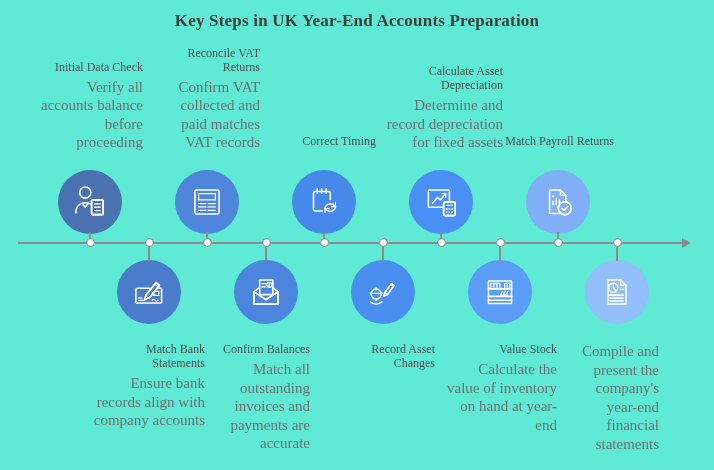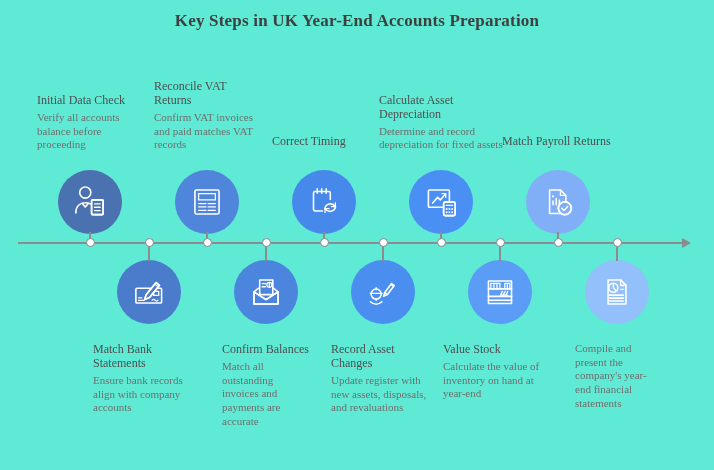--- a/index.html
+++ b/index.html
@@ -33,25 +33,25 @@
   .bubble svg .dot{fill:#fff;stroke:none;}
   .bubble svg .thin{stroke-width:1.2;}
 
   .stem{position:absolute;left:-1px;width:2px;background:#8c8c8c;}
   .step.top .stem{top:232px;height:8px;}
   .step.bottom .stem{top:246px;height:15px;}
   .node{
     position:absolute;left:-4.5px;top:238px;width:9px;height:9px;border-radius:50%;
     background:#fff;border:1.5px solid #858585;box-sizing:border-box;
   }
-  .textblock{position:absolute;text-align:left;transform:translateX(-50%);}
+  .textblock{position:absolute;text-align:right;transform:translateX(-50%);}
   .step.top .textblock{bottom:318px;}
   .step.bottom .textblock{top:342px;}
   .step-title{font-size:12px;line-height:1.17;color:#4f4f4f;font-weight:500;margin-bottom:4px;}
-  .step-desc{font-size:11px;line-height:1.24;color:#6f6f6f;}
+  .step-desc{font-size:15px;line-height:1.24;color:#6f6f6f;}
   .w0{width:106px}.w1{width:112px}.w2{width:106px}.w3{width:88px}.w4{width:104px}
   .w5{width:104px}.w6{width:124px}.w7{width:114px}.w8{width:112px}.w9{width:84px}
 </style>
 </head>
 <body>
 
 <div class="canvas">
 
   <div class="main-title">Key Steps in UK Year-End Accounts Preparation</div>
 
@@ -92,21 +92,21 @@
         <path class="thin" d="M25.6 12.5 l2.6 2.1"></path>
       </svg>
     </div>
     <div class="stem"></div>
     <div class="node"></div>
   </div>
 
   <div class="step top s2">
     <div class="textblock w2">
       <div class="step-title">Reconcile VAT Returns</div>
-      <div class="step-desc">Confirm VAT invoices and paid matches VAT records</div>
+      <div class="step-desc">Confirm VAT collected and paid matches VAT records</div>
     </div>
     <div class="bubble" style="background-color: rgb(79, 134, 219); color: rgb(79, 134, 219);">
       <svg viewBox="0 0 40 40">
         <rect x="8.5" y="8.5" width="23" height="23" rx="1.5"></rect>
         <rect x="12" y="12" width="16" height="6" class="thin"></rect>
         <path class="thin" d="M12 21.5 h7 M21 21.5 h7 M12 24.7 h7 M21 24.7 h7 M12 27.9 h7 M21 27.9 h7"></path>
       </svg>
     </div>
     <div class="stem"></div>
     <div class="node"></div>
@@ -146,21 +146,20 @@
         <path class="thin" d="M21 30.1 v-3.8 h3.8"></path>
       </svg>
     </div>
     <div class="stem"></div>
     <div class="node"></div>
   </div>
 
   <div class="step bottom s5">
     <div class="textblock w5">
       <div class="step-title">Record Asset Changes</div>
-      <div class="step-desc">Update register with new assets, disposals, and revaluations</div>
     </div>
     <div class="bubble" style="background-color: rgb(74, 143, 240); color: rgb(74, 143, 240);">
       <svg viewBox="0 0 40 40">
         <path d="M21.7 20.5 L28.2 12 L30.7 13.9 L24.2 22.4 Z"></path>
         <path d="M21.7 20.5 L20.5 24 L24.2 22.4"></path>
         <path class="thin" d="M27.6 12.9 L30 14.8"></path>
         <circle cx="13.5" cy="22" r="4.8"></circle>
         <path class="thin" d="M13.5 15.8 v2 M13.5 26.2 v2 M7.8 21.2 h11.4"></path>
         <path d="M8 29.3 q5.5 4.8 11 0"></path>
       </svg>

